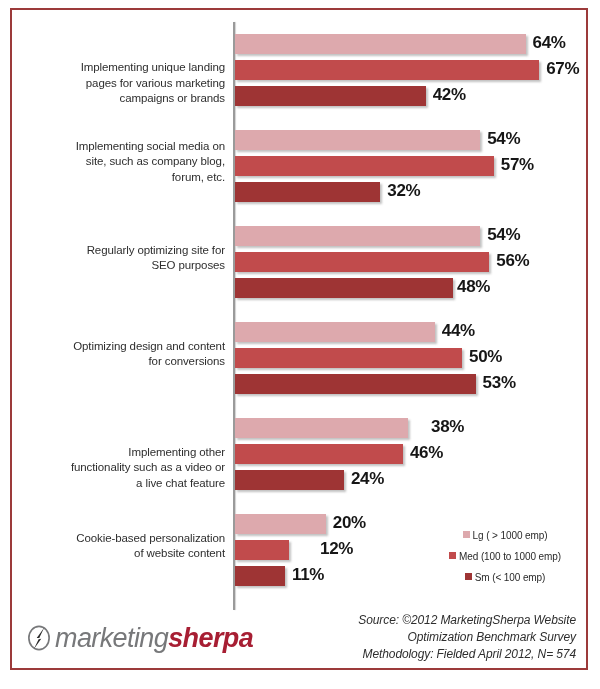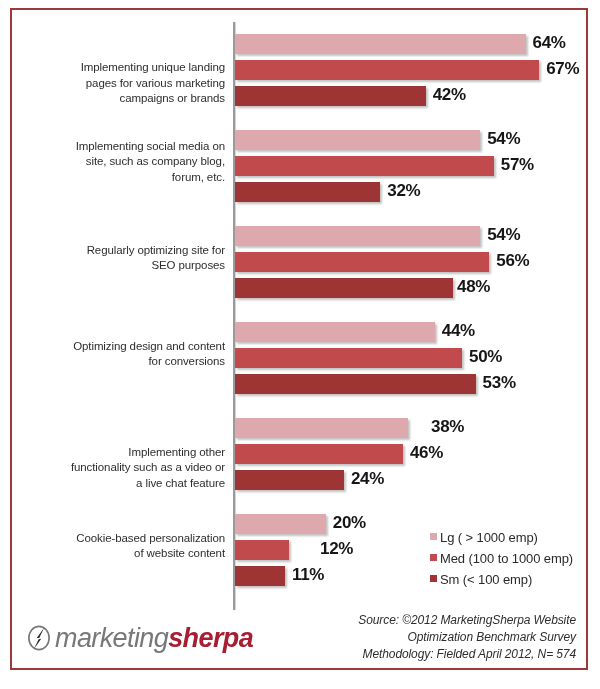--- a/index.html
+++ b/index.html
@@ -99,24 +99,25 @@
   
   #legend {
     position: absolute;
     left: 418px;
     top: 519px;
     width: 150px;
   }
   .legend-item {
     position: relative;
     height: 21px;
-    font-size: 13px;
+    font-size: 10px;
     color: #2a2a2a;
     white-space: nowrap;
     letter-spacing: -0.1px;
+    text-align: center;
   }
   .legend-swatch {
     display: inline-block;
     width: 7px;
     height: 7px;
     margin-right: 3px;
     vertical-align: middle;
     position: relative;
     top: -1px;
   }

